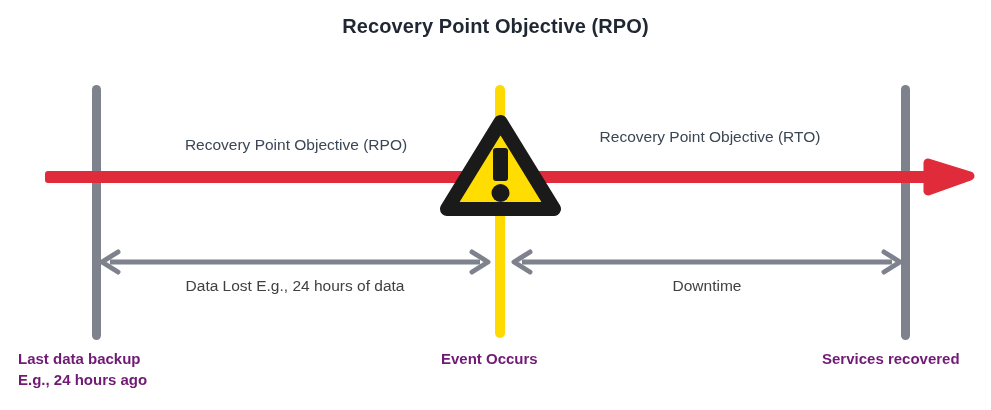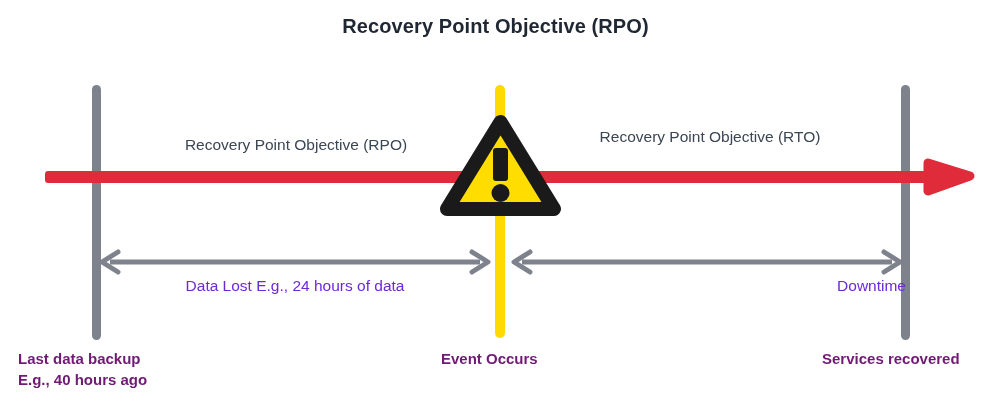--- a/index.html
+++ b/index.html
@@ -93,26 +93,26 @@
   .measure-arrow {
     position: absolute;
     height: 26px;
   }
   #measure-left  { left: 96px;  top: 249px; width: 398px; }
   #measure-right { left: 508px; top: 249px; width: 398px; }
 
   .measure-label {
     position: absolute;
     font-size: 15.5px;
-    color: #6d28d9;
+    color: #404040;
     text-align: center;
     white-space: nowrap;
   }
   #label-data-lost { left: 96px;  top: 277px; width: 398px; }
-  #label-downtime  { left: 508px; top: 277px; width: 398px; text-align: right; }
+  #label-downtime  { left: 508px; top: 277px; width: 398px; }
 
   
   .endpoint-caption {
     position: absolute;
     font-size: 15px;
     font-weight: bold;
     color: #701a75;
     white-space: nowrap;
   }
   #caption-backup   { left: 18px;  top: 350px; text-align: left; }
@@ -154,18 +154,18 @@
     <line x1="14" y1="13" x2="384" y2="13" stroke="#7d828c" stroke-width="5"></line>
     <polyline points="22,3 6,13 22,23" fill="none" stroke="#7d828c" stroke-width="5" stroke-linecap="round" stroke-linejoin="round"></polyline>
     <polyline points="376,3 392,13 376,23" fill="none" stroke="#7d828c" stroke-width="5" stroke-linecap="round" stroke-linejoin="round"></polyline>
   </svg>
 
   <div class="measure-label" id="label-data-lost">Data Lost E.g., 24 hours of data</div>
   <div class="measure-label" id="label-downtime">Downtime</div>
 
   <div class="endpoint-caption" id="caption-backup">
     <span>Last data backup</span>
-    <span class="line2">E.g., 40 hours ago</span>
+    <span class="line2">E.g., 24 hours ago</span>
   </div>
   <div class="endpoint-caption" id="caption-event">Event Occurs</div>
   <div class="endpoint-caption" id="caption-recovered">Services recovered</div>
 
 </div>
 
 </body></html>

